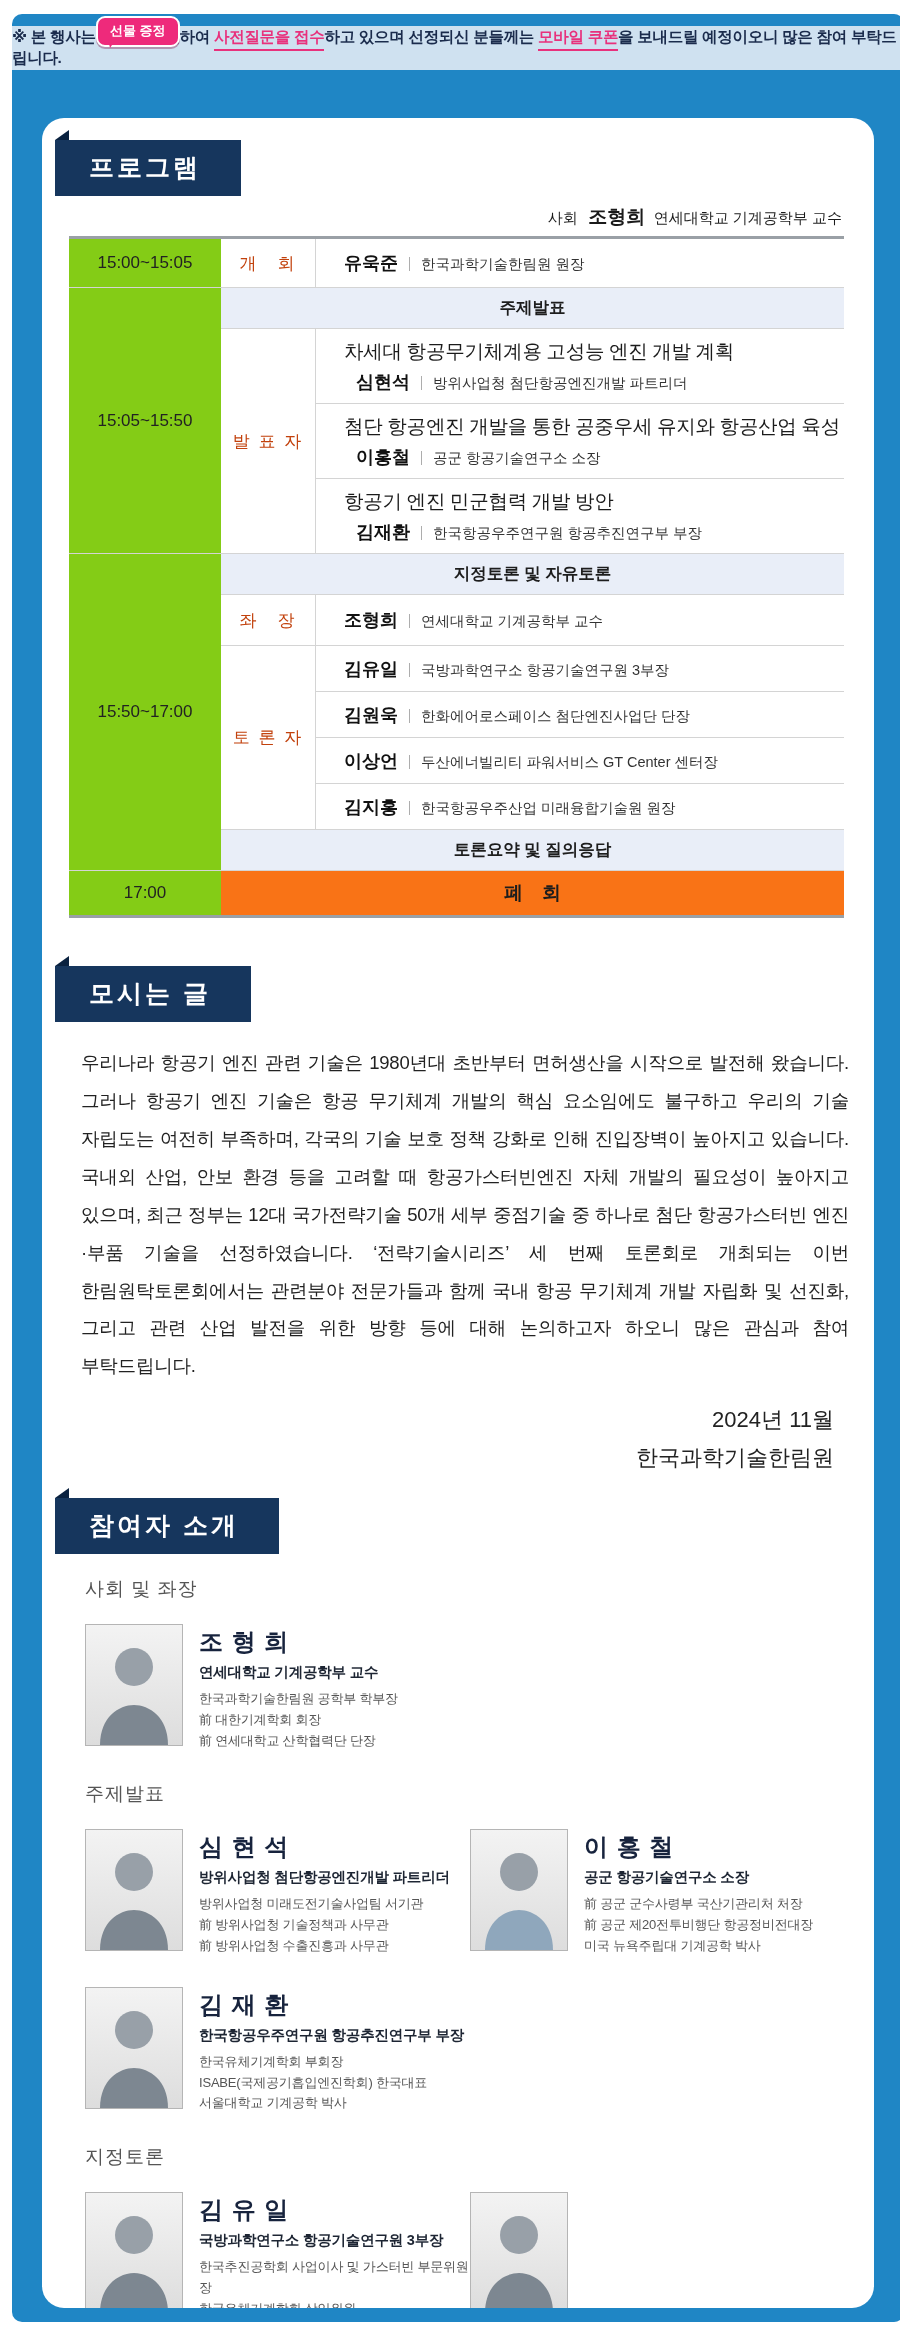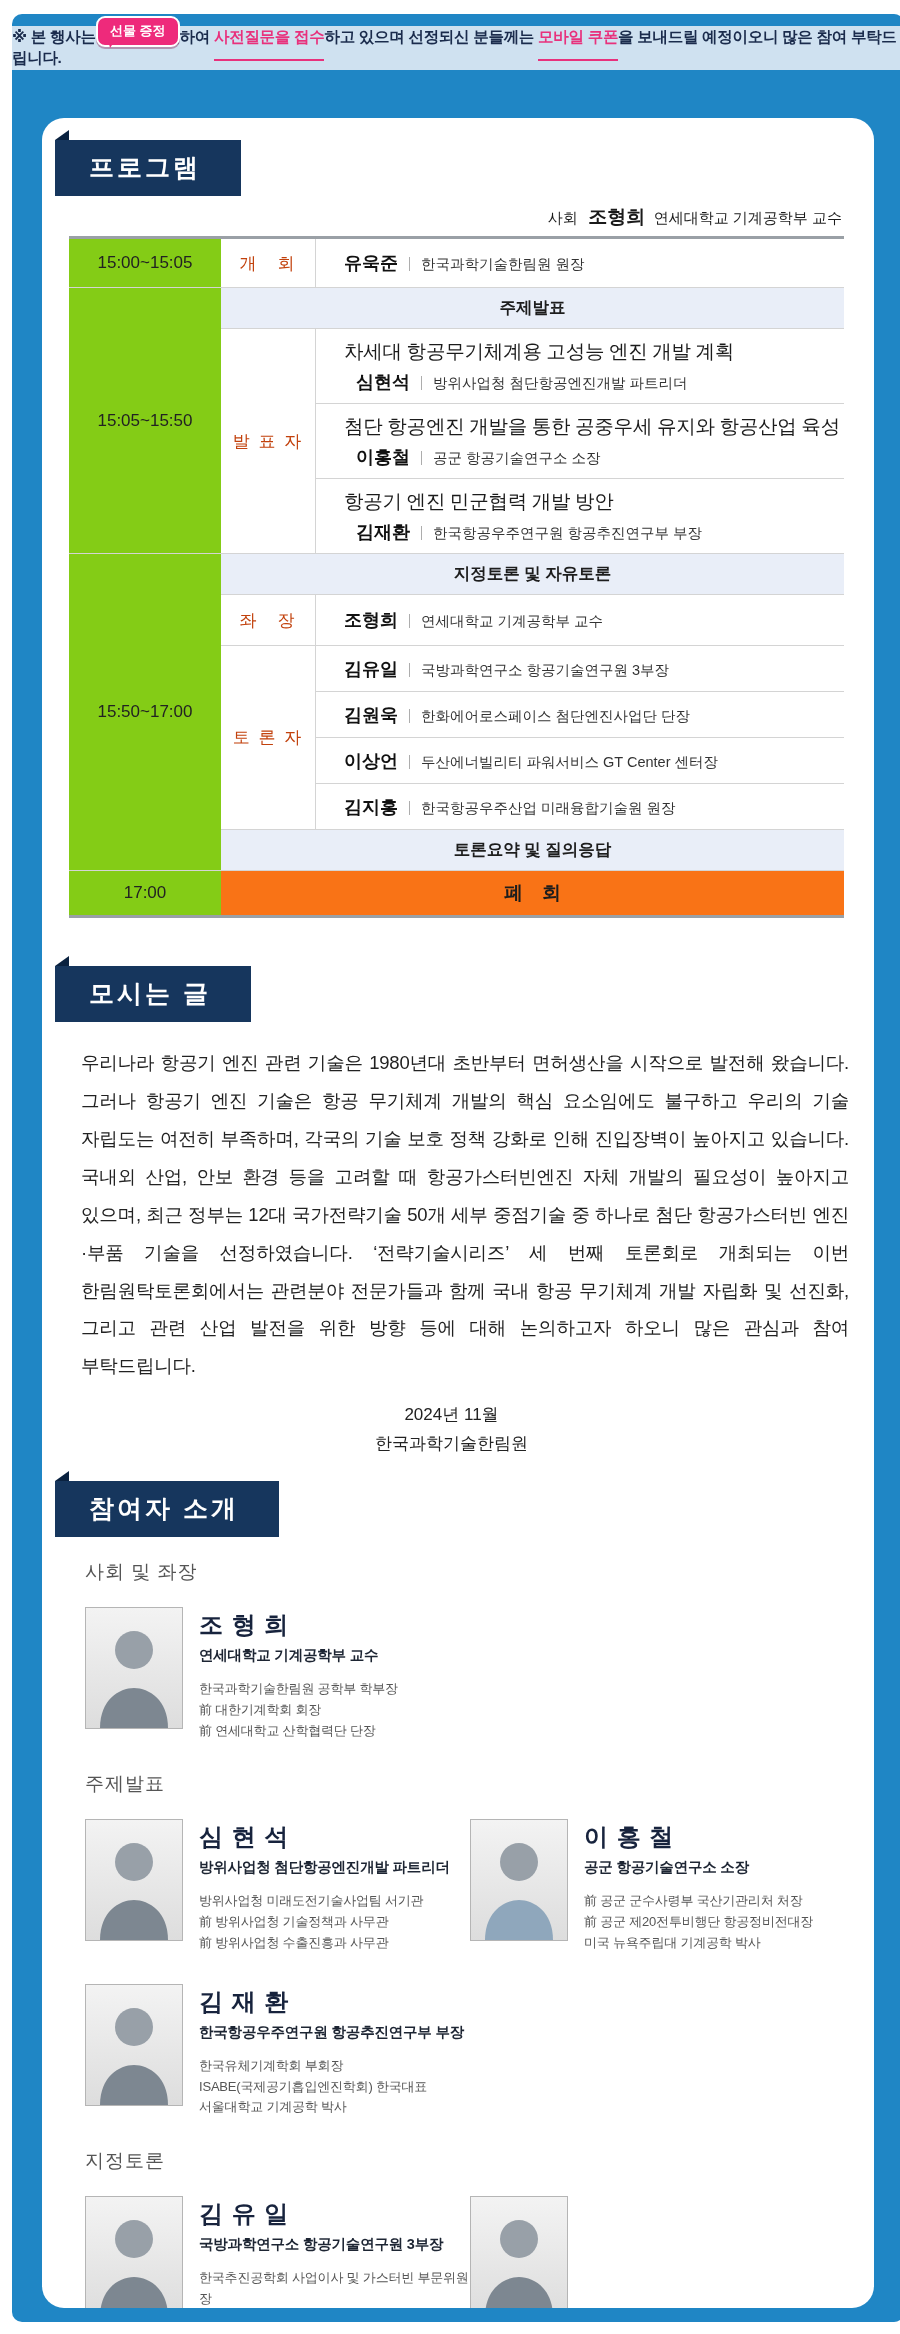--- a/index.html
+++ b/index.html
@@ -11,21 +11,21 @@
   .poster{
     position:relative;margin:14px 12px 0 12px;width:892px;height:2308px;
     background:#1f86c5;border-radius:10px;box-sizing:border-box;overflow:hidden;
   }
   
   .banner{
     position:relative;margin-top:12px;height:44px;background:#cfe1f0;
     display:flex;align-items:center;justify-content:center;
   }
   .notice{font-size:15.5px;font-weight:800;color:#1a2b4c;letter-spacing:-0.3px;}
-  .notice .hl{color:#e8317c;border-bottom:2px solid #e8317c;padding-bottom:14px;}
+  .notice .hl{color:#e8317c;border-bottom:2px solid #e8317c;padding-bottom:4px;}
   .gift-badge{
     position:absolute;left:84px;top:-10px;background:#ee2a7b;color:#fff;
     font-size:13px;font-weight:800;padding:4px 12px 5px 12px;border-radius:9px;
     border:2px solid #ffffff;box-shadow:0 2px 0 rgba(120,10,60,.35);z-index:3;
   }
   .gift-badge::after{
     content:"";position:absolute;left:10px;bottom:-9px;width:0;height:0;
     border:6px solid transparent;border-top:9px solid #ee2a7b;border-left-width:2px;
   }
   
@@ -68,34 +68,34 @@
     font-family:"Liberation Serif","DejaVu Serif",serif;
     font-size:19.5px;color:#1b1b1b;letter-spacing:-0.2px;margin:9px 0 5px 0;
   }
   .pres-speaker{margin:0 0 9px 12px;}
   
   .invitation{margin-top:48px;}
   .inv-body{
     margin:22px 0 0 12px;width:768px;font-size:18.5px;color:#222;
     line-height:2.05;text-align:justify;letter-spacing:-0.2px;word-break:keep-all;
   }
-  .inv-date{margin:16px 10px 0 0;text-align:center;font-size:17px;color:#222;line-height:1.7;}
+  .inv-date{margin:16px 10px 0 0;text-align:right;font-size:22px;color:#222;line-height:1.7;}
   
   .participants{margin-top:22px;}
   .group-heading{margin:22px 0 0 16px;font-size:19px;color:#555;letter-spacing:1px;}
   .pgrid{display:grid;grid-template-columns:385px 385px;column-gap:0;margin:12px 0 0 16px;}
   .person{display:flex;margin-top:10px;}
   .photo{
     width:96px;height:120px;flex:0 0 96px;border:1px solid #b5b5b5;
     background:linear-gradient(180deg,#f3f3f3 0%,#dddddd 100%);overflow:hidden;
   }
   .pinfo{margin-left:16px;padding-top:2px;}
   .pname{font-size:24px;font-weight:800;color:#17233d;letter-spacing:1px;}
   .ptitle{font-size:14.5px;font-weight:800;color:#1d2533;margin-top:5px;letter-spacing:-0.2px;}
-  .pbio{margin-top:14px;font-size:13px;color:#555;line-height:1.6;letter-spacing:-0.2px;}
+  .pbio{margin-top:7px;font-size:13px;color:#555;line-height:1.6;letter-spacing:-0.2px;}
   .mt-lg{margin-top:30px;}
 </style>
 </head>
 <body>
 
 <div class="poster">
 
   <div class="banner">
     <div class="gift-badge">선물 증정</div>
     <div class="notice"><span>※ 본 행사는 주제와 관련하여 </span><span class="hl">사전질문을 접수</span><span>하고 있으며 선정되신 분들께는 </span><span class="hl">모바일 쿠폰</span><span>을 보내드릴 예정이오니 많은 참여 부탁드립니다.</span></div>

